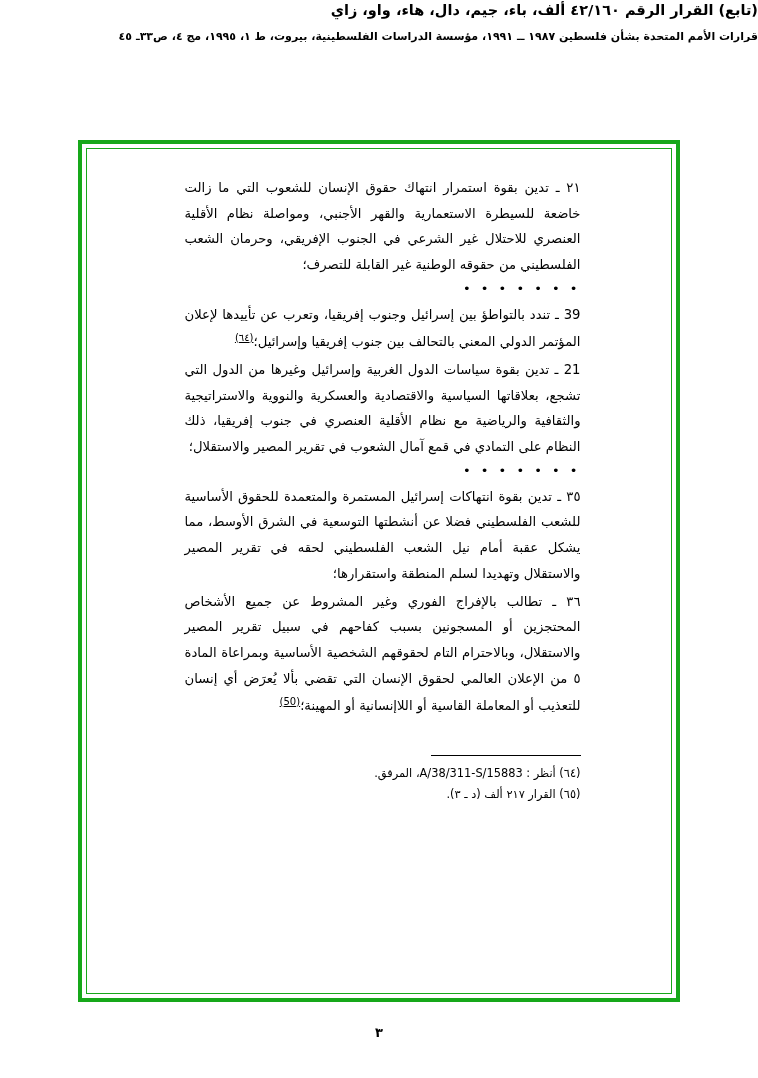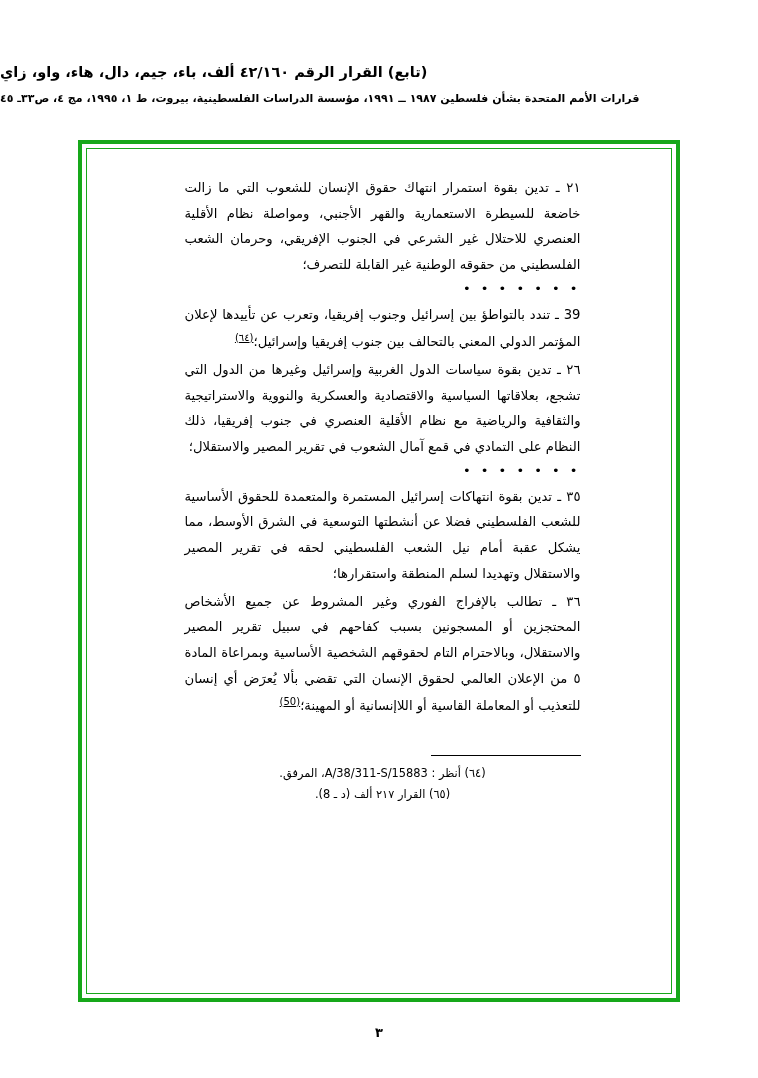--- a/index.html
+++ b/index.html
@@ -15,22 +15,21 @@
     position: relative;
     overflow: hidden;
   }
   .page {
     width: 758px;
     height: 1078px;
     position: relative;
     box-sizing: border-box;
   }
   .header {
-    text-align: left;
-    padding-top: 62px;
+    text-align: right;
   }
   .doc-title {
     font-size: 14.5px;
     font-weight: bold;
     letter-spacing: 0px;
     line-height: 1.5;
     font-family: "DejaVu Sans", sans-serif;
   }
   .doc-source {
     font-size: 11px;
@@ -96,21 +95,21 @@
   .fn-rule {
     width: 150px;
     height: 1px;
     background: #000;
     margin: 0 0 7px auto;
   }
   .fn-line {
     font-size: 11.4px;
     line-height: 1.85;
     direction: rtl;
-    text-align: center;
+    text-align: right;
   }
   .page-number {
     position: absolute;
     bottom: 38px;
     left: 0;
     right: 0;
     text-align: center;
     font-size: 13px;
     font-weight: bold;
   }
@@ -128,34 +127,34 @@
   <div class="frame">
     <div class="frame-inner">
       <div class="body-col">
 
         <p class="para first-of-block">٢١ ـ تدين بقوة استمرار انتهاك حقوق الإنسان للشعوب التي ما زالت خاضعة للسيطرة الاستعمارية والقهر الأجنبي، ومواصلة نظام الأقلية العنصري للاحتلال غير الشرعي في الجنوب الإفريقي، وحرمان الشعب الفلسطيني من حقوقه الوطنية غير القابلة للتصرف؛</p>
 
         <div class="dots">• • • • • • •</div>
 
         <p class="para"><span>39 ـ تندد بالتواطؤ بين إسرائيل وجنوب إفريقيا، وتعرب عن تأييدها لإعلان المؤتمر الدولي المعني بالتحالف بين جنوب إفريقيا وإسرائيل؛</span><span class="sup">(٦٤)</span></p>
 
-        <p class="para">٢٦ ـ تدين بقوة سياسات الدول الغربية وإسرائيل وغيرها من الدول التي تشجع، بعلاقاتها السياسية والاقتصادية والعسكرية والنووية والاستراتيجية والثقافية والرياضية مع نظام الأقلية العنصري في جنوب إفريقيا، ذلك النظام على التمادي في قمع آمال الشعوب في تقرير المصير والاستقلال؛</p>
+        <p class="para">21 ـ تدين بقوة سياسات الدول الغربية وإسرائيل وغيرها من الدول التي تشجع، بعلاقاتها السياسية والاقتصادية والعسكرية والنووية والاستراتيجية والثقافية والرياضية مع نظام الأقلية العنصري في جنوب إفريقيا، ذلك النظام على التمادي في قمع آمال الشعوب في تقرير المصير والاستقلال؛</p>
 
         <div class="dots">• • • • • • •</div>
 
         <p class="para">٣٥ ـ تدين بقوة انتهاكات إسرائيل المستمرة والمتعمدة للحقوق الأساسية للشعب الفلسطيني فضلا عن أنشطتها التوسعية في الشرق الأوسط، مما يشكل عقبة أمام نيل الشعب الفلسطيني لحقه في تقرير المصير والاستقلال وتهديدا لسلم المنطقة واستقرارها؛</p>
 
         <p class="para"><span>٣٦ ـ تطالب بالإفراج الفوري وغير المشروط عن جميع الأشخاص المحتجزين أو المسجونين بسبب كفاحهم في سبيل تقرير المصير والاستقلال، وبالاحترام التام لحقوقهم الشخصية الأساسية وبمراعاة المادة ٥ من الإعلان العالمي لحقوق الإنسان التي تقضي بألا يُعرَض أي إنسان للتعذيب أو المعاملة القاسية أو اللاإنسانية أو المهينة؛</span><span class="sup">(50)</span></p>
 
 
       </div>
 
       <div class="footnotes">
         <div class="fn-rule"></div>
         <div class="fn-line">(٦٤) أنظر : A/38/311-S/15883، المرفق.</div>
-        <div class="fn-line">(٦٥) القرار ٢١٧ ألف (د ـ 8).</div>
+        <div class="fn-line">(٦٥) القرار ٢١٧ ألف (د ـ ٣).</div>
       </div>
     </div>
   </div>
 
   <div class="page-number">٣</div>
 
 </div>
 
 </body></html>

